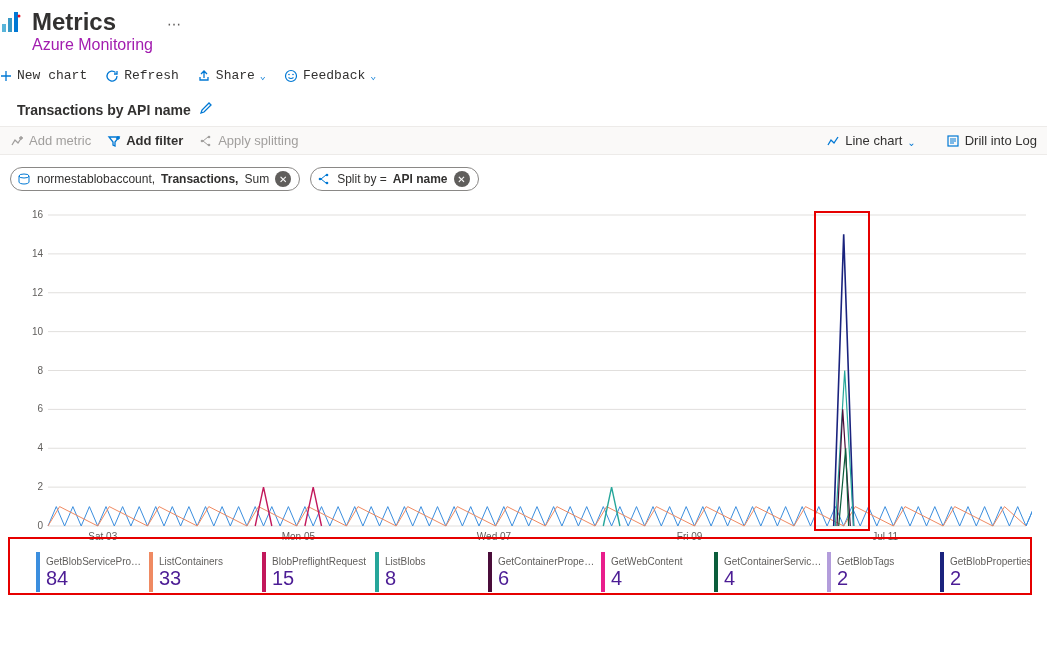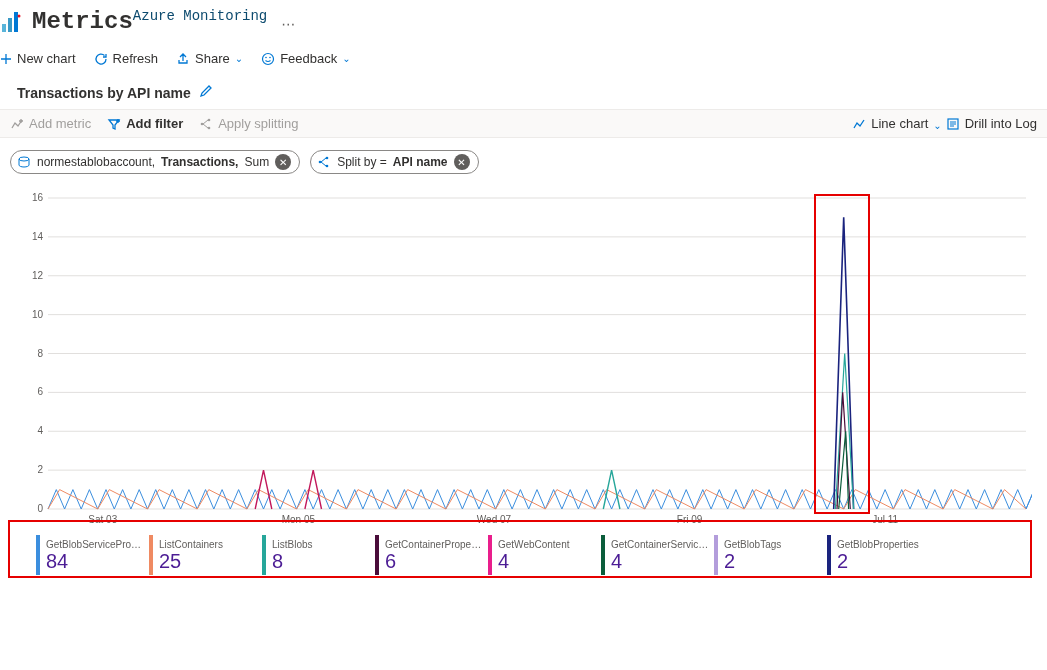--- a/index.html
+++ b/index.html
@@ -14,44 +14,45 @@
   }
   .header {
     display: flex;
     align-items: flex-start;
     padding: 8px 0 4px 0;
   }
   .header-icon {
     margin-right: 8px;
     margin-top: 2px;
   }
-  .header-titles { display: flex; flex-direction: row; font-family: Liberation Mono, monospace; }
+  .header-titles { display: flex; flex-direction: column; }
   .page-title {
     font-size: 24px;
     font-weight: 600;
     color: #323130;
     line-height: 28px;
   }
   .page-subtitle {
-    font-size: 14px;
-    color: #0c4a6e;
+    font-size: 16px;
+    color: #a21caf;
   }
   .ellipsis {
     margin-left: 14px;
     color: #605e5c;
     font-size: 14px;
     letter-spacing: 1px;
     margin-top: 8px;
   }
   .toolbar {
     display: flex;
     align-items: center;
     gap: 18px;
     padding: 10px 0 10px 0;
     font-size: 13px;
+    font-family: Liberation Mono, monospace;
   }
   .toolbar .item {
     display: flex;
     align-items: center;
     gap: 5px;
     color: #323130;
     cursor: pointer;
   }
   .toolbar .icon { color: #0078d4; display:flex; align-items:center; }
   .chev { color: #0078d4; font-size: 10px; }
@@ -70,21 +71,21 @@
   .chart-toolbar {
     display: flex;
     align-items: center;
     padding: 6px 10px;
     border-top: 1px solid #edebe9;
     border-bottom: 1px solid #edebe9;
     background: #faf9f8;
     font-size: 13px;
   }
   .chart-toolbar .left { display: flex; gap: 16px; align-items: center; flex:1; }
-  .chart-toolbar .right { display: flex; gap: 4px; align-items: center; }
+  .chart-toolbar .right { display: flex; gap: 30px; align-items: center; }
   .tb-item { display:flex; align-items:flex-end; gap:5px; cursor:pointer; }
   .disabled { color: #a19f9d; }
   .pills {
     display: flex;
     gap: 10px;
     padding: 12px 3px 8px 10px;
   }
   .pill {
     display: flex;
     align-items: center;
@@ -342,21 +343,28 @@
     <div class="legend-bar" style="background:#3b8ede"></div>
     <div class="legend-text">
       <span class="legend-label">GetBlobServiceProper...</span>
       <span class="legend-value">84</span>
     </div>
       </div>
       <div class="legend-item">
     <div class="legend-bar" style="background:#ef8a62"></div>
     <div class="legend-text">
       <span class="legend-label">ListContainers</span>
-      <span class="legend-value">25</span>
+      <span class="legend-value">33</span>
+    </div>
+      </div>
+      <div class="legend-item">
+    <div class="legend-bar" style="background:#c2185b"></div>
+    <div class="legend-text">
+      <span class="legend-label">BlobPreflightRequest</span>
+      <span class="legend-value">15</span>
     </div>
       </div>
       <div class="legend-item">
     <div class="legend-bar" style="background:#26a69a"></div>
     <div class="legend-text">
       <span class="legend-label">ListBlobs</span>
       <span class="legend-value">8</span>
     </div>
       </div>
       <div class="legend-item">

